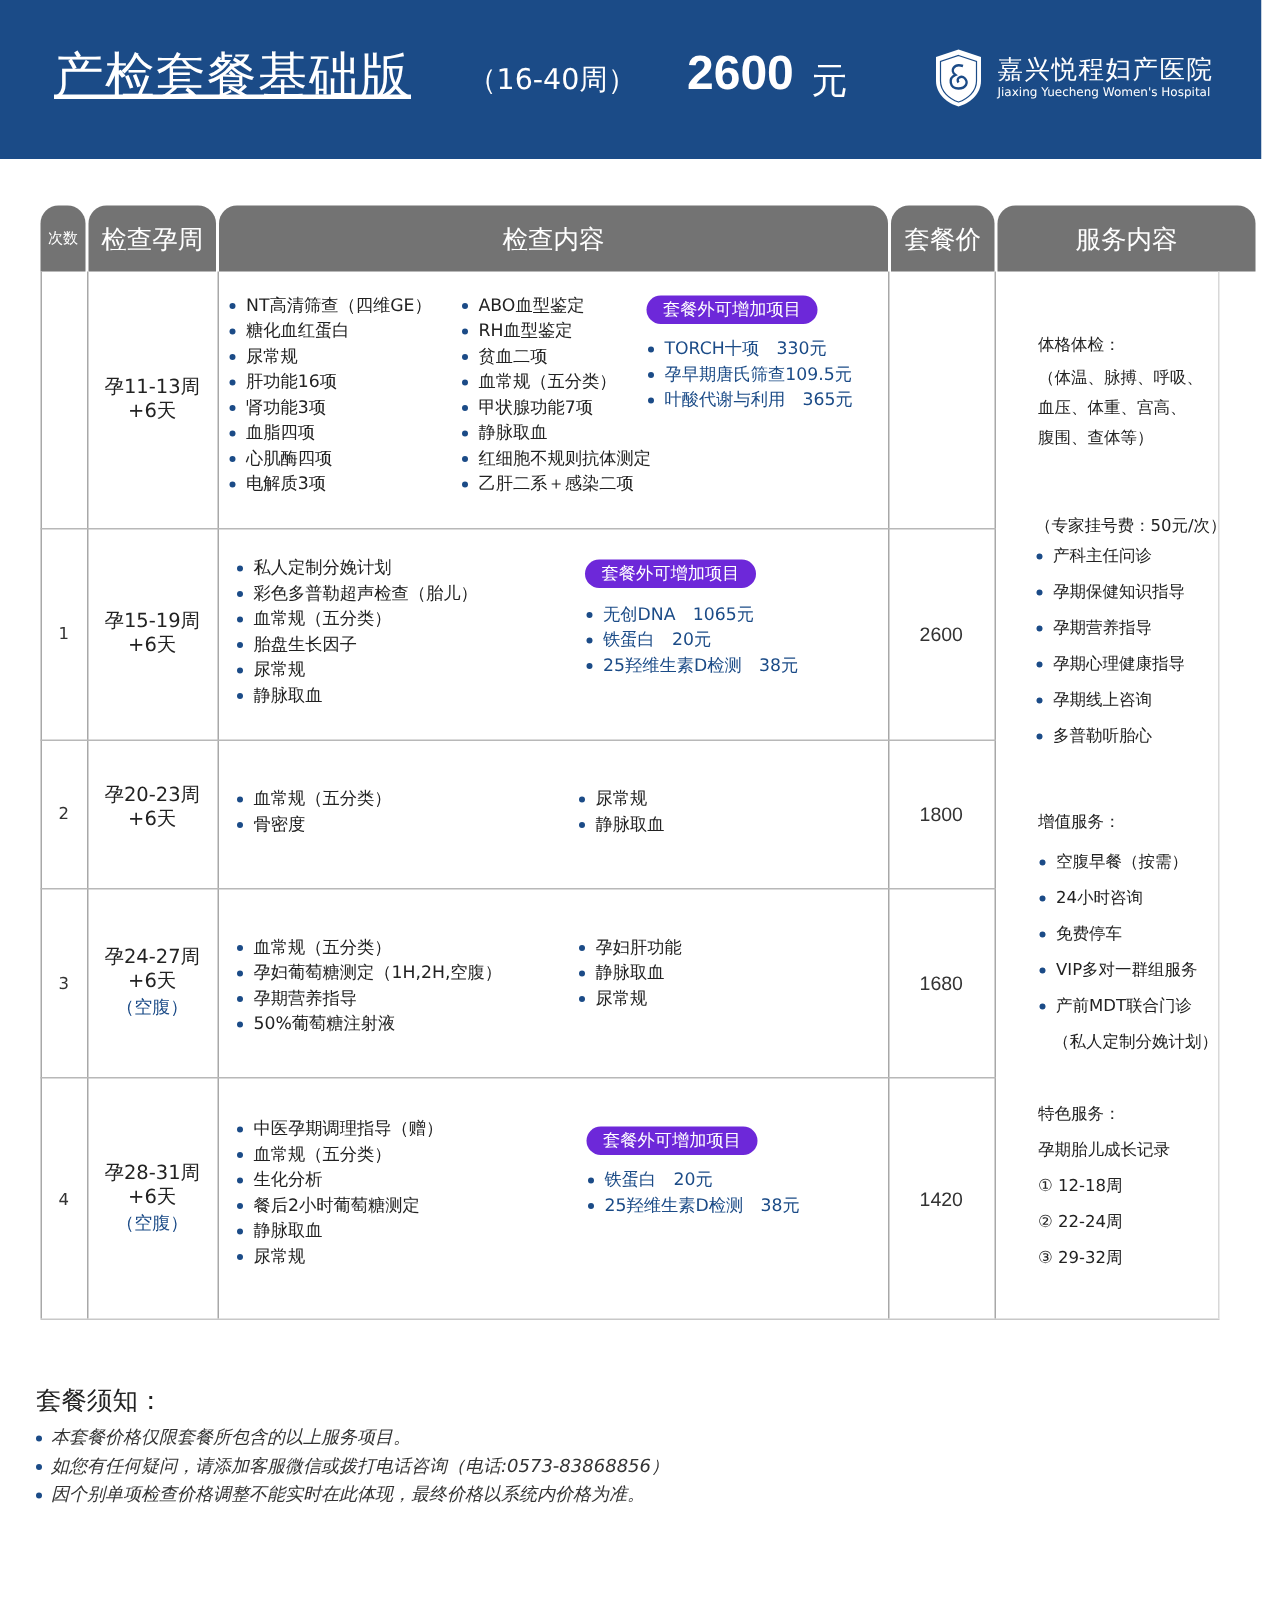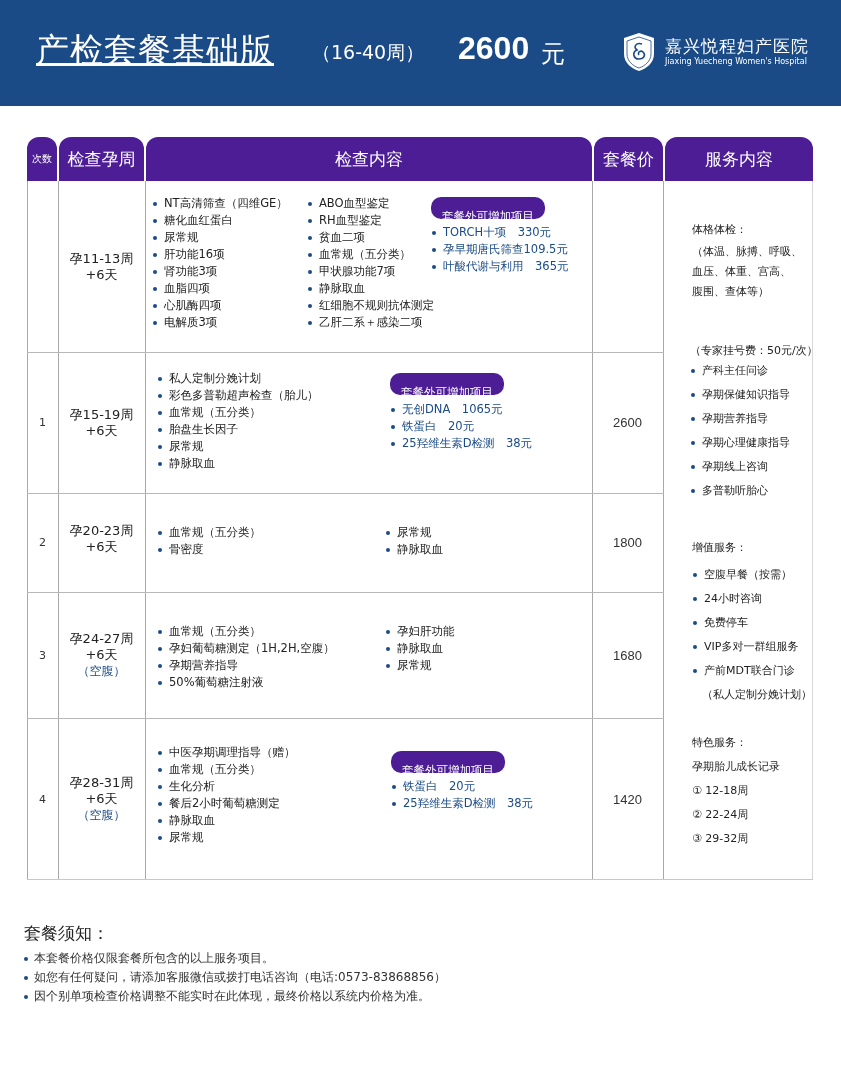--- a/index.html
+++ b/index.html
@@ -31,57 +31,57 @@
     position: absolute; left: 665px; top: 35px; color: #fff; font-size: 17px; letter-spacing: 1px; white-space: nowrap;
   }
   .logo-en {
     position: absolute; left: 665px; top: 57px; color: #fff; font-size: 8px; white-space: nowrap;
   }
 
   
   .tbl { position: absolute; left: 27px; top: 137px; width: 786px; }
   .thead { position: absolute; left: 0; top: 0; height: 44px; width: 786px; }
   .th {
-    position: absolute; top: 0; height: 44px; background: #4c1d95; color: #fff;
+    position: absolute; top: 0; height: 44px; background: #737373; color: #fff;
     border-radius: 12px 12px 0 0; display: flex; align-items: center; justify-content: center;
     font-size: 17px; white-space: nowrap;
   }
   .th.small { font-size: 10px; }
   .grid { position: absolute; left: 0; top: 44px; width: 786px; height: 699px; border-bottom: 1px solid #c8c8c8; }
   .vline { position: absolute; top: 0; bottom: 0; width: 1px; background: #a8a8a8; }
   .hline { position: absolute; height: 1px; background: #b8b8b8; }
   .cell { position: absolute; display: flex; align-items: center; justify-content: center; text-align: center; }
   .idx { font-size: 11px; color: #333; }
   .week { font-size: 13px; color: #222; line-height: 16px; }
   .week .sub { color: #1b4b87; font-size: 12px; display: block; }
   .price-cell { font-size: 13px; color: #333; font-family: "Liberation Sans", sans-serif; }
 
   .list { position: absolute; list-style: none; font-size: 11.5px; color: #222; }
   .list li { height: 17px; line-height: 17px; white-space: nowrap; position: relative; padding-left: 12px; }
   .list li::before {
     content: ""; position: absolute; left: 1px; top: 7px; width: 4px; height: 4px; border-radius: 50%; background: #1b4b87;
   }
   .list.blue li { color: #1b4b87; }
   .pill {
-    position: absolute; background: #4c1d95; color: #fff; font-size: 11.5px; border-radius: 10px;
-    padding: 11px 11px; height: 19px; line-height: 17px; white-space: nowrap;
+    position: absolute; background: #6d28d9; color: #fff; font-size: 11.5px; border-radius: 10px;
+    padding: 1px 11px; height: 19px; line-height: 17px; white-space: nowrap;
   }
 
   .svc { position: absolute; left: 676px; font-size: 11px; color: #222; margin-left: 16px; }
   .svc .line { height: 16px; line-height: 16px; white-space: nowrap; }
   .svc ul { list-style: none; }
   .svc li { height: 24px; line-height: 24px; white-space: nowrap; position: relative; padding-left: 12px; }
   .svc li::before {
     content: ""; position: absolute; left: 1px; top: 10px; width: 4px; height: 4px; border-radius: 50%; background: #1b4b87;
   }
   .svc .plain { height: 24px; line-height: 24px; white-space: nowrap; }
 
   .notes { position: absolute; left: 24px; top: 922px; }
   .notes .heading { font-size: 17px; color: #222; margin-bottom: 4px; }
-  .notes ul { list-style: none; }
+  .notes ul { list-style: none; font-style: italic; }
   .notes li { font-size: 12px; color: #333; height: 19px; line-height: 19px; white-space: nowrap; position: relative; padding-left: 10px; }
   .notes li::before {
     content: ""; position: absolute; left: 0; top: 8px; width: 4px; height: 4px; border-radius: 50%; background: #1b4b87;
   }
 </style>
 </head>
 <body>
 
 <div class="banner">
   <div class="title">产检套餐基础版</div>
@@ -96,21 +96,21 @@
   <div class="logo-cn">嘉兴悦程妇产医院</div>
   <div class="logo-en">Jiaxing Yuecheng Women's Hospital</div>
 </div>
 
 <div class="tbl">
   <div class="thead">
     <div class="th small" style="left:0;width:30px;">次数</div>
     <div class="th" style="left:32px;width:85px;">检查孕周</div>
     <div class="th" style="left:119px;width:446px;">检查内容</div>
     <div class="th" style="left:567px;width:69px;">套餐价</div>
-    <div class="th" style="left:638px;width:148px;">服务内容</div>
+    <div class="th" style="left:638px;width:172px;">服务内容</div>
   </div>
 
   <div class="grid">
 
     <div class="vline" style="left:0;"></div>
     <div class="vline" style="left:31px;"></div>
     <div class="vline" style="left:118px;"></div>
     <div class="vline" style="left:565px;"></div>
     <div class="vline" style="left:636px;"></div>
     <div class="vline" style="left:785px;background:#d8d8d8;"></div>

